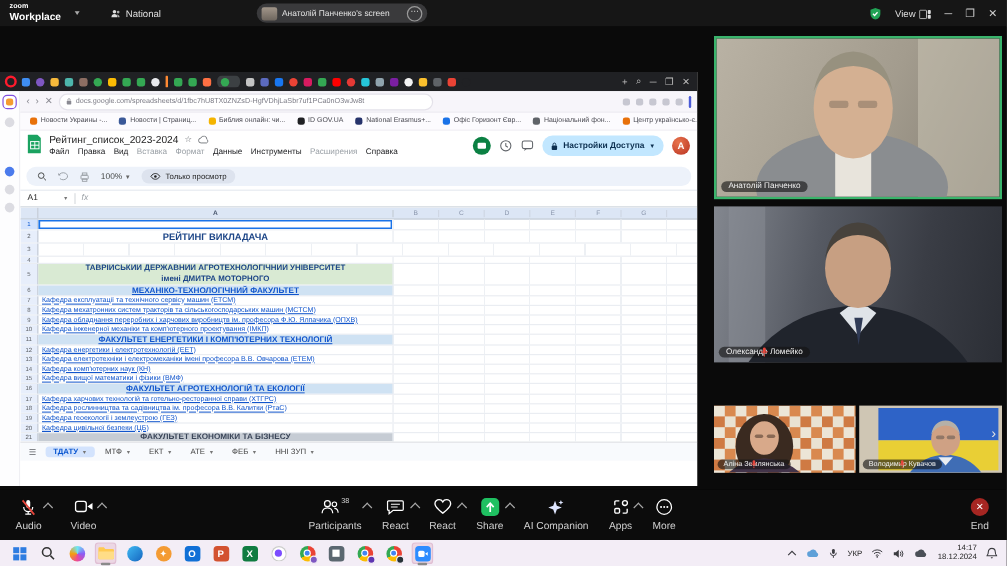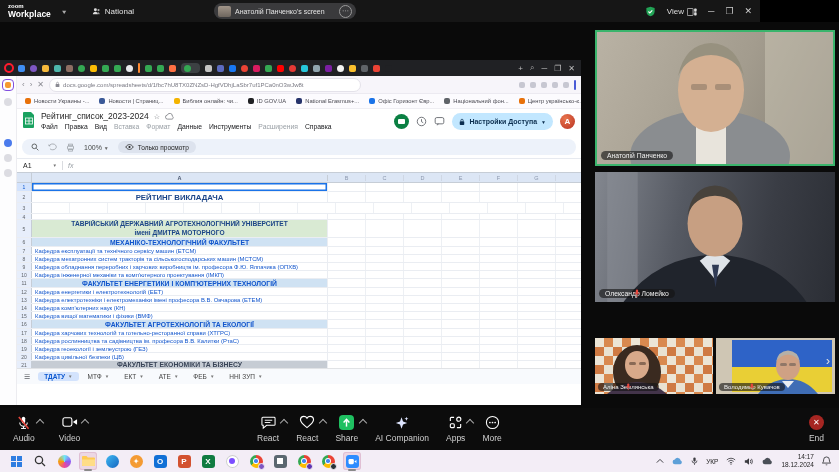--- a/index.html
+++ b/index.html
@@ -1,20 +1,20 @@
 <!DOCTYPE html>
 <html><head>
 <meta charset="utf-8">
 <style>
   html,body{margin:0;padding:0;}
   body{width:839px;height:472px;overflow:hidden;background:#000;
        font-family:"Liberation Sans","DejaVu Sans",sans-serif;position:relative;}
 
   
-  .titlebar{position:absolute;left:0;top:0;width:760px;height:22px;background:#161616;
+  .titlebar{position:absolute;left:0;top:0;width:839px;height:22px;background:#161616;
             display:flex;align-items:center;color:#e8e8e8;z-index:30;}
   .zw-logo{margin-left:8px;line-height:1.05;}
   .zw-logo .l1{font-size:6px;font-weight:bold;color:#fff;}
   .zw-logo .l2{font-size:8.5px;font-weight:bold;color:#fff;}
   .tb-chev{margin-left:10px;color:#aaa;font-size:7px;transform:scaleY(.8);}
   .meeting-tab{margin-left:24px;display:flex;align-items:center;font-size:8px;color:#e0e0e0;gap:4px;}
   .share-pill{position:absolute;left:214px;top:3px;width:134px;height:16px;background:#3a3a3c;
               border-radius:9px;display:flex;align-items:center;font-size:7px;color:#e3e3e3;
               padding:0 4px;gap:4px;}
   .share-thumb{width:13px;height:11px;border-radius:2px;background:linear-gradient(#a2968a,#6e665e);flex:none;}
@@ -661,20 +661,33 @@
               <path d="M11.5 7l4.5-3v6z" fill="#fff"></path>
             </svg></span>
         </div>
         <span class="chev"></span>
         <div class="lbl">Video</div>
       </div>
     </div>
   <div class="tb-center" id="tb-center">
       <div class="tbn">
         <div class="ico-row">
+          <span><svg width="16" height="15" viewBox="0 0 17 16">
+              <circle cx="6.2" cy="5" r="2.6" fill="none" stroke="#fff" stroke-width="1.1"></circle>
+              <path d="M1.5 13.5c0-3 2.2-4.8 4.7-4.8s4.7 1.8 4.7 4.8" fill="none" stroke="#fff" stroke-width="1.1"></path>
+              <circle cx="12.4" cy="5.6" r="2" fill="none" stroke="#fff" stroke-width="1"></circle>
+              <path d="M12.3 9c2 .3 3.4 1.8 3.4 4.2" fill="none" stroke="#fff" stroke-width="1"></path>
+            </svg></span>
+          <span class="badge">38</span>
+        </div>
+        <span class="chev"></span>
+        <div class="lbl">Participants</div>
+      </div>
+      <div class="tbn">
+        <div class="ico-row">
           <span><svg width="15" height="15" viewBox="0 0 16 16">
               <path d="M2 2.5h12a1 1 0 0 1 1 1V10a1 1 0 0 1-1 1H6l-3.6 3V11H2a1 1 0 0 1-1-1V3.5a1 1 0 0 1 1-1z" fill="none" stroke="#fff" stroke-width="1.1"></path>
               <line x1="4" y1="5.6" x2="12" y2="5.6" stroke="#fff"></line>
               <line x1="4" y1="8" x2="10" y2="8" stroke="#fff"></line>
             </svg></span>
         </div>
         <span class="chev"></span>
         <div class="lbl">React</div>
       </div>
       <div class="tbn">

